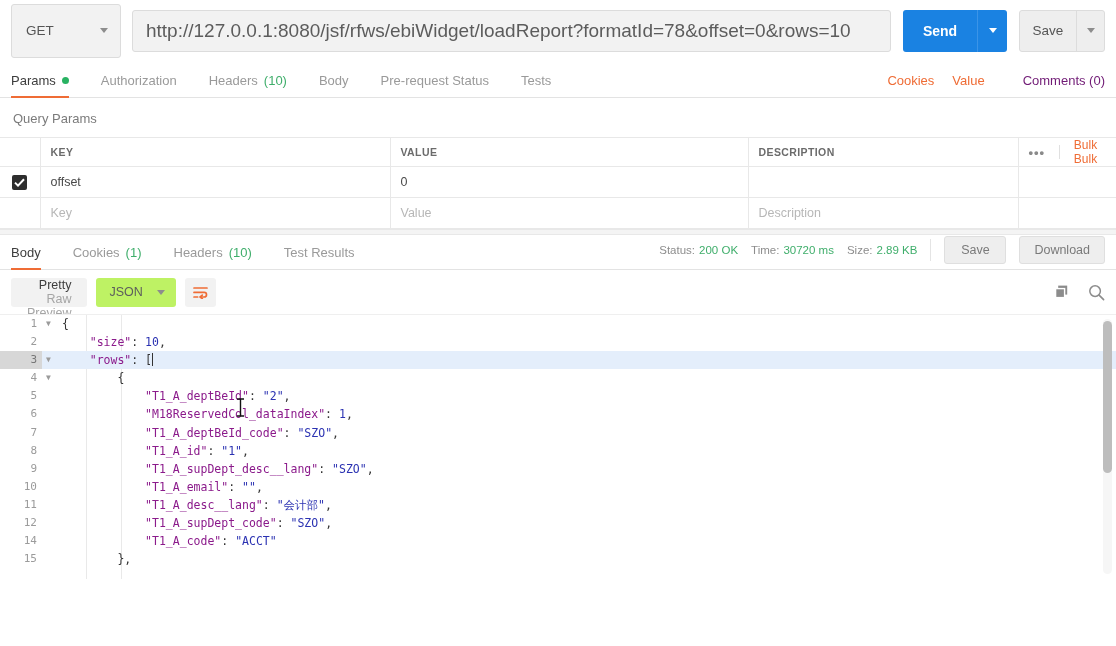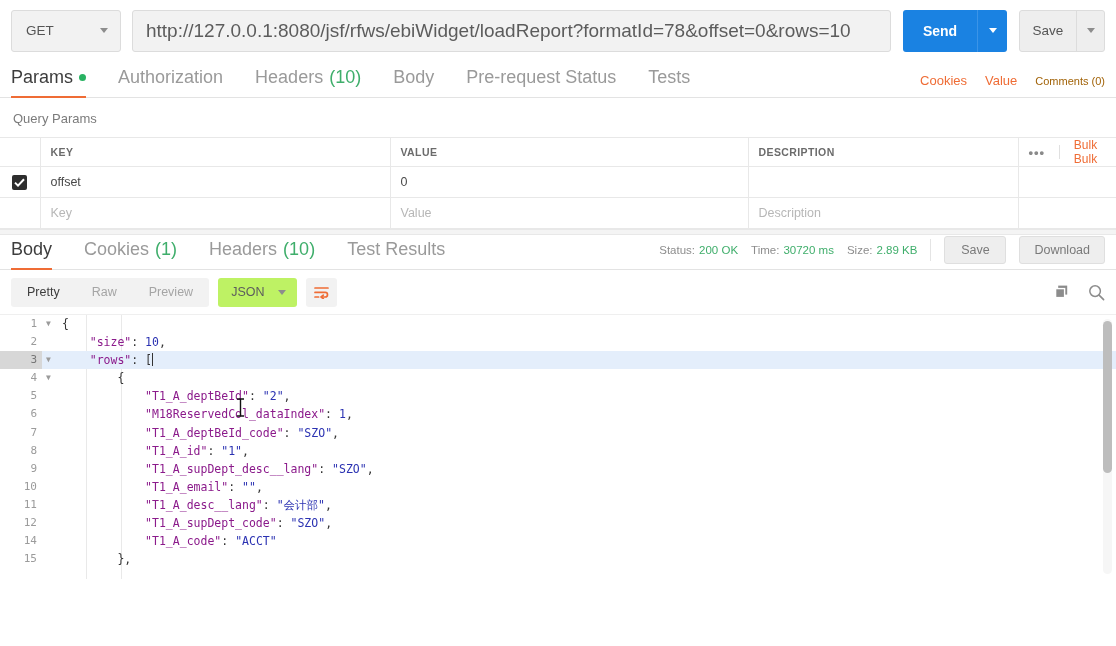--- a/index.html
+++ b/index.html
@@ -12,21 +12,21 @@
   }
   .app { width: 1116px; height: 646px; position: relative; background:#fff; }
 
   
   .urlrow {
     display: flex; align-items: center;
     padding: 9px 11px 10px 11px;
     height: 62px;
   }
   .method-select {
-    width: 110px; height: 42px;
+    width: 110px; height: 54px;
     border: 1px solid #dcdcdc;
     background: #f2f2f2;
     border-radius: 3px;
     display: flex; align-items: center; justify-content: space-between;
     padding: 0 12px 0 14px;
     font-size: 13.5px; color: #555;
     cursor: pointer; flex: none;
   }
   .caret {
     width: 0; height: 0;
@@ -79,21 +79,21 @@
   }
 
   
   .reqtabs {
     display: flex; align-items: flex-end;
     border-bottom: 1px solid #e3e3e3;
     height: 36px; padding: 0 11px 0 11px;
     position: relative;
   }
   .tab {
-    font-size: 18px; color: #9a9a9a;
+    font-size: 13px; color: #9a9a9a;
     padding: 0 16px 9px 16px;
     cursor: pointer; position: relative;
     display: flex; align-items: center; gap: 6px;
     white-space: nowrap;
   }
   .tab:first-child { padding-left: 0; }
   .tab.active { color: #3d3d3d; }
   .tab.active::after {
     content:""; position: absolute; left: 0; right: 16px; bottom: -1px;
     height: 2px; background: #ef6c35;
@@ -102,21 +102,21 @@
   .dot-green {
     width: 7px; height: 7px; border-radius: 50%;
     background: #28b262; display: inline-block;
   }
   .tab .count { color: #3fae6b; }
   .reqtabs-right {
     margin-left: auto; display: flex; align-items: center;
     gap: 18px; padding-bottom: 9px;
   }
   .link-orange { color: #ef6c35; font-size: 13px; cursor: pointer; }
-  .link-muted { color: #a16207; font-size: 11px; cursor: default; }
+  .link-muted { color: #701a75; font-size: 13px; cursor: default; margin-left: 20px; }
 
   
   .qp-title {
     font-size: 13px; color: #7b7b7b;
     padding: 13px 0 11px 13px;
   }
   .ptable { width: 100%; border-collapse: collapse; table-layout: fixed; }
   .ptable th, .ptable td {
     border: 1px solid #e8e8e8;
     height: 31px; padding: 0 10px;
@@ -175,21 +175,21 @@
     font-size: 12.5px; color: #7a7a7a; cursor: pointer;
   }
 
   
   .bodybar {
     display: flex; align-items: center;
     height: 44px; padding: 0 11px; gap: 9px;
   }
   .seg {
     display: flex; background: #f2f2f2; border-radius: 3px;
-    height: 29px; align-items: flex-end;
+    height: 29px; align-items: flex-end; flex-direction: column;
   }
   .seg-item {
     padding: 0 16px; font-size: 12.5px; color: #a5a5a5;
     height: 29px; display: flex; align-items: center; cursor: pointer;
   }
   .seg-item.active { color: #3d3d3d; }
   .sel-json {
     display: flex; align-items: center; gap: 14px;
     background: #bef264; border-radius: 3px;
     height: 29px; padding: 0 11px 0 13px;

